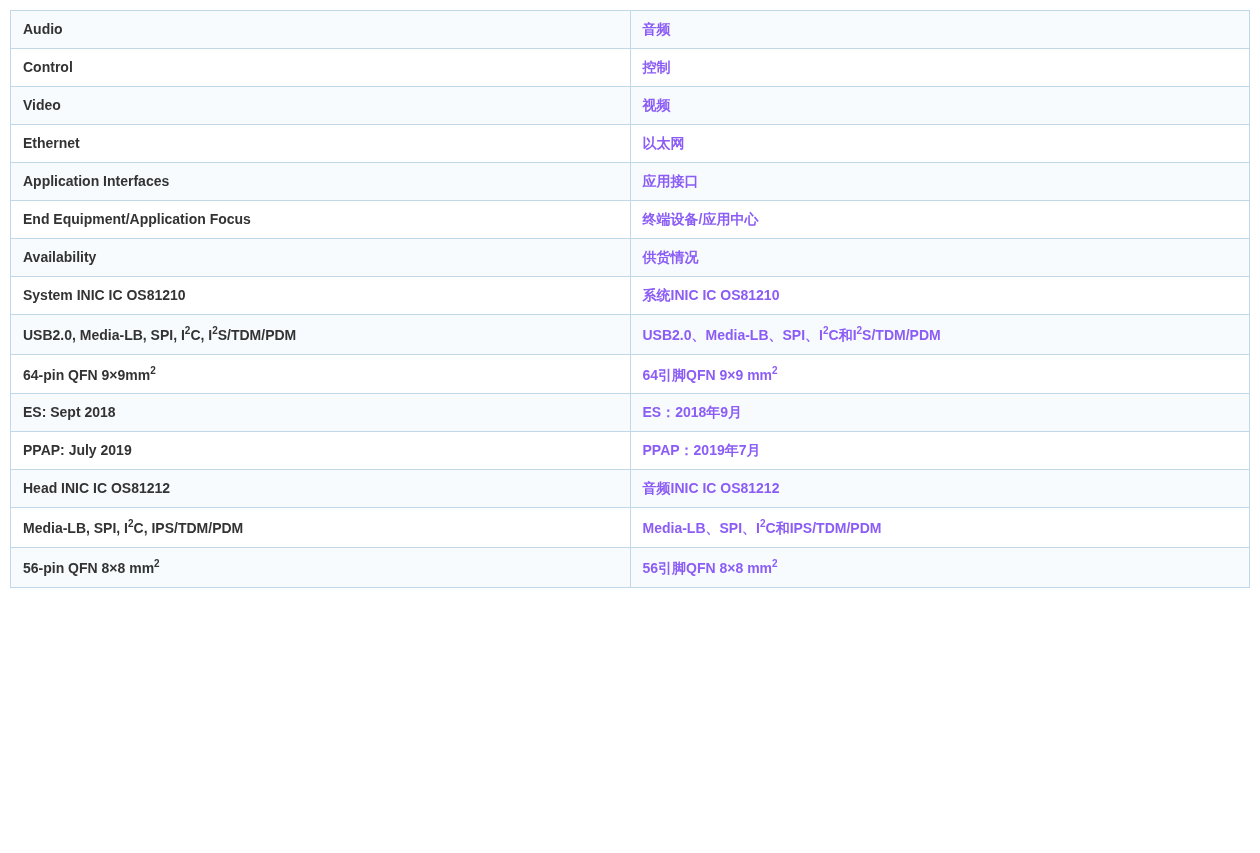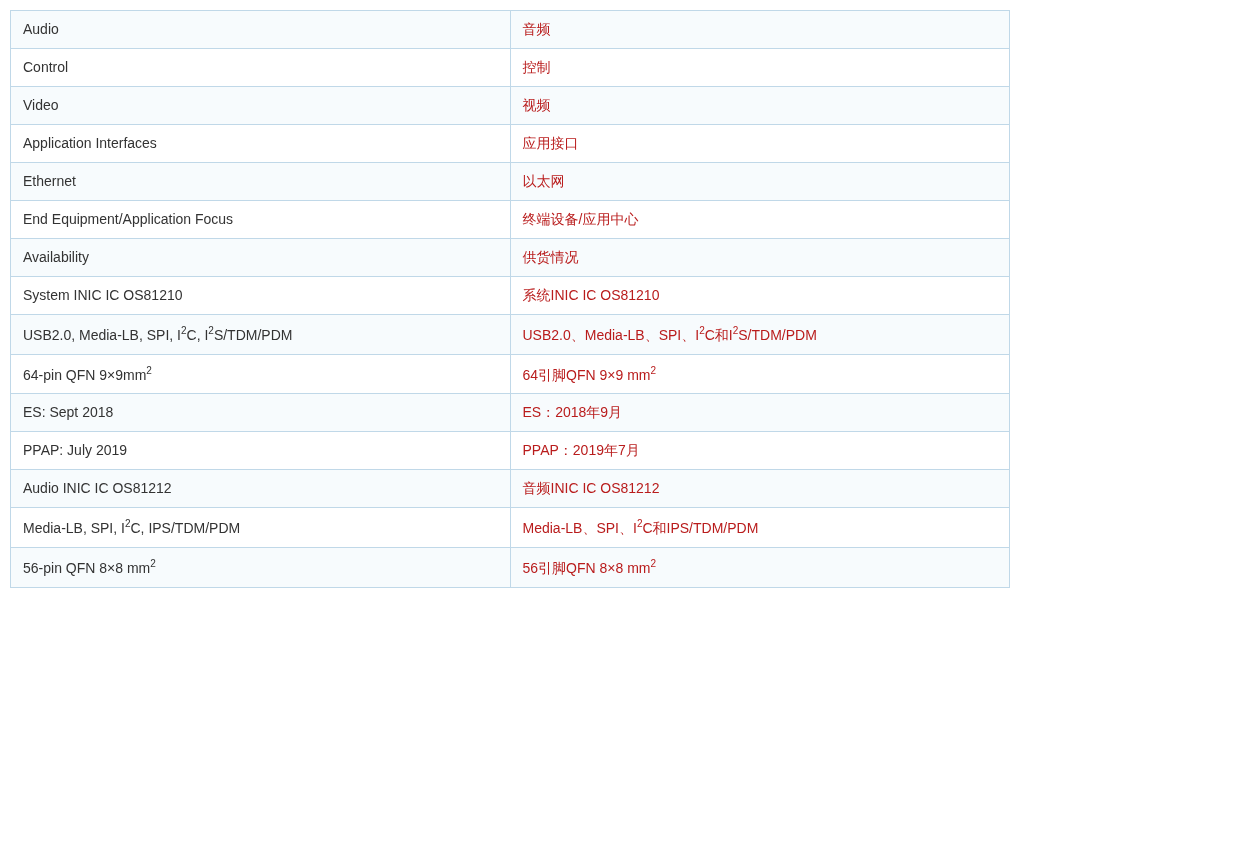--- a/index.html
+++ b/index.html
@@ -8,41 +8,42 @@
       box-sizing: border-box;
     }
     body {
       font-family: Arial, sans-serif;
       font-size: 14px;
       background: #fff;
       color: #333;
       padding: 10px;
     }
     .table-container {
-      width: 1000px;
+      width: 1240px;
       border-collapse: collapse;
+      font-weight: bold;
     }
     table {
       width: 100%;
       border-collapse: collapse;
       border: 1px solid #c0d8e8;
     }
     td {
       border: 1px solid #c0d8e8;
       padding: 8px 12px;
       vertical-align: middle;
       line-height: 1.5;
     }
     td:first-child {
       width: 50%;
       color: #333;
     }
     td:last-child {
       width: 50%;
-      color: #b91c1c;
+      color: #8b5cf6;
     }
     tr:nth-child(odd) td {
       background-color: #f7fbfd;
     }
     tr:nth-child(even) td {
       background-color: #ffffff;
     }
     .eth-text {
       color: #c8860a;
     }
@@ -62,26 +63,26 @@
         </tr>
         <tr>
           <td>Control</td>
           <td>控制</td>
         </tr>
         <tr>
           <td>Video</td>
           <td>视频</td>
         </tr>
         <tr>
+          <td>Ethernet</td>
+          <td class="eth-text">以太网</td>
+        </tr>
+        <tr>
           <td>Application Interfaces</td>
           <td>应用接口</td>
-        </tr>
-        <tr>
-          <td>Ethernet</td>
-          <td class="eth-text">以太网</td>
         </tr>
         <tr>
           <td>End Equipment/Application Focus</td>
           <td>终端设备/应用中心</td>
         </tr>
         <tr>
           <td>Availability</td>
           <td>供货情况</td>
         </tr>
         <tr>
@@ -98,21 +99,21 @@
         </tr>
         <tr>
           <td>ES: Sept 2018</td>
           <td>ES：2018年9月</td>
         </tr>
         <tr>
           <td>PPAP: July 2019</td>
           <td>PPAP：2019年7月</td>
         </tr>
         <tr>
-          <td>Audio INIC IC OS81212</td>
+          <td>Head INIC IC OS81212</td>
           <td>音频INIC IC OS81212</td>
         </tr>
         <tr>
           <td>Media-LB, SPI, I<sup>2</sup>C, IPS/TDM/PDM</td>
           <td>Media-LB、SPI、I<sup>2</sup>C和IPS/TDM/PDM</td>
         </tr>
         <tr>
           <td>56-pin QFN 8×8 mm<sup>2</sup></td>
           <td>56引脚QFN 8×8 mm<sup>2</sup></td>
         </tr>

